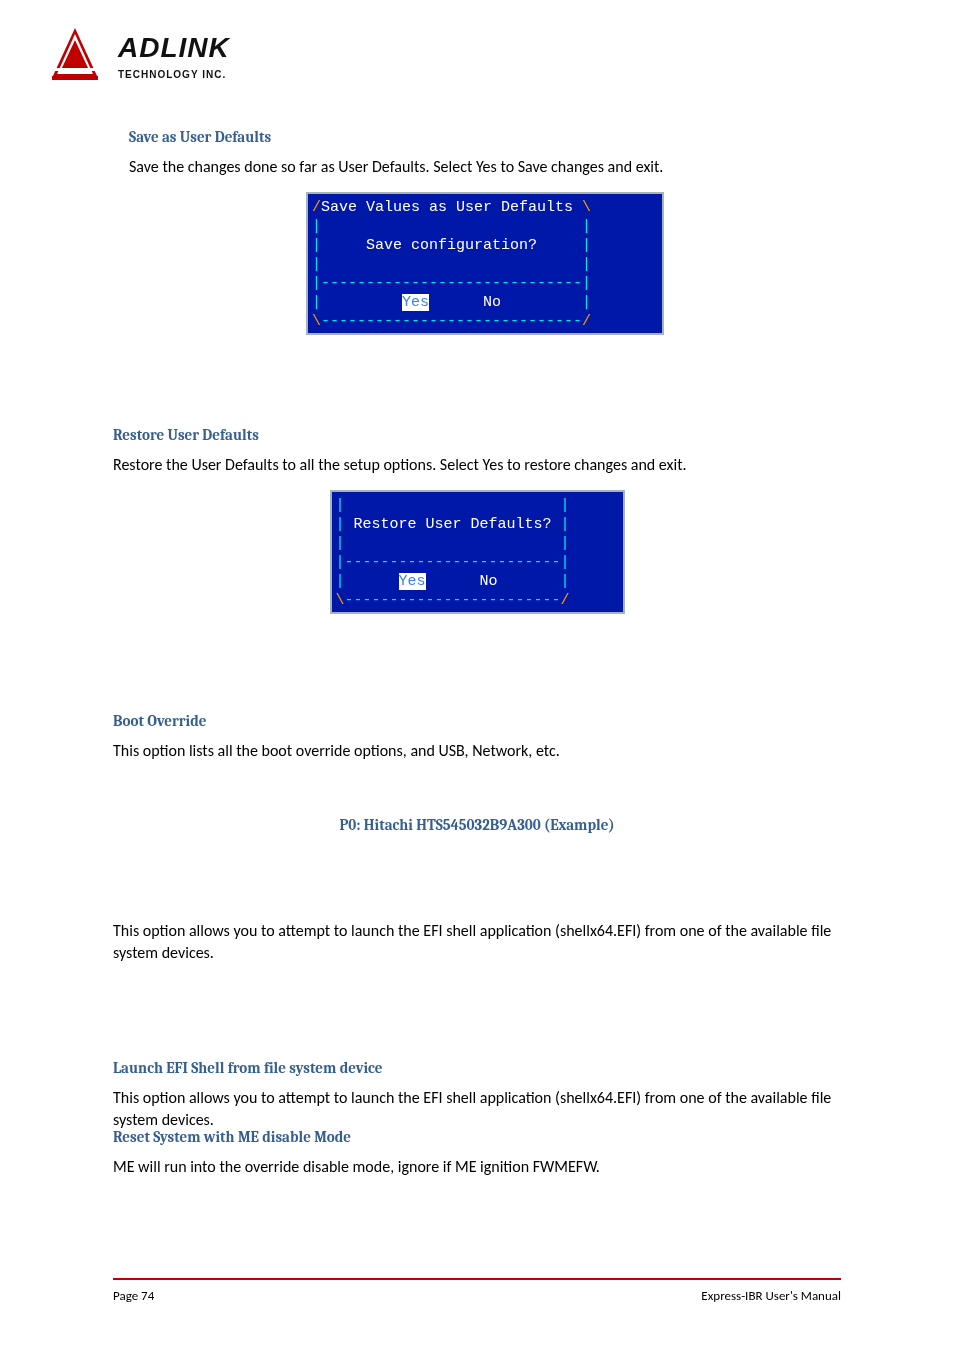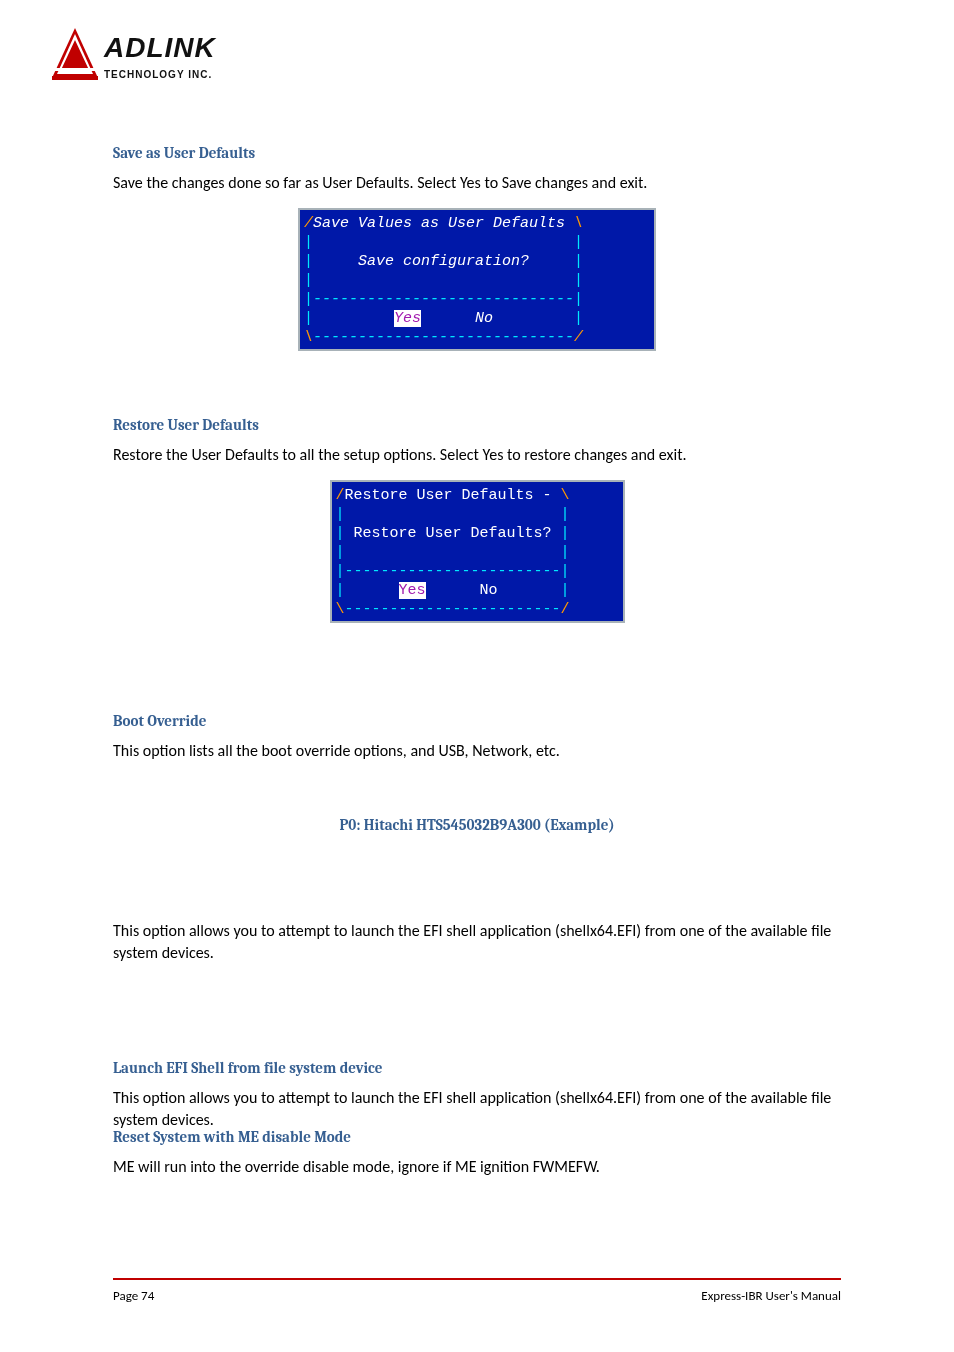--- a/index.html
+++ b/index.html
@@ -9,20 +9,21 @@
     background: #ffffff;
     font-family: Arial, Helvetica, sans-serif;
     position: relative;
   }
   .logo {
     position: absolute;
     top: 28px;
     left: 52px;
     display: flex;
     align-items: center;
+    gap: 14px;
   }
   .logo-triangle {
     display: inline-block;
   }
   .logo-text {
     display: flex;
     flex-direction: column;
     margin-left: 6px;
   }
   .logo-main {
@@ -55,22 +56,22 @@
     font-family: Cambria, Georgia, serif;
     margin-bottom: 10px;
   }
   .body-text {
     font-size: 16px;
     color: #000;
     line-height: 1.35;
     font-family: Calibri, Arial, sans-serif;
   }
 
-  #sec1 { top: 144px; }
-  #sec2 { top: 416px; }
+  #sec1 { top: 128px; margin-left: 16px; }
+  #sec2 { top: 426px; }
   #sec3 { top: 712px; }
   #sec4 { top: 816px; text-align: center; }
   #sec5 { top: 920px; }
   #sec6 { top: 1024px; margin-top: 35px; }
   #sec7 { top: 1128px; }
 
   .dialog-wrap {
     display: flex;
     justify-content: center;
     margin-top: 14px;
@@ -88,21 +89,21 @@
     white-space: pre;
     font-size: 15px;
     line-height: 19px;
     padding: 0 4px;
   }
   .bd-orange { color: #ff9a00; }
   .bd-cyan { color: #00e8ff; }
   .bd-white { color: #ffffff; }
   .yes-sel {
     background: #ffffff;
-    color: #a21caf;
+    color: #3b82f6;
   }
 
   .footer-line {
     position: absolute;
     left: 113px;
     right: 113px;
     top: 1278px;
     height: 2px;
     background: #c00000;
   }
@@ -132,38 +133,37 @@
   <span class="logo-text">
     <span class="logo-main">ADLINK</span>
     <span class="logo-sub">TECHNOLOGY INC.</span>
   </span>
 </div>
 
 <div class="section" id="sec1">
   <div class="heading">Save as User Defaults</div>
   <div class="body-text">Save the changes done so far as User Defaults. Select Yes to Save changes and exit.</div>
   <div class="dialog-wrap">
-    <div class="bios-dialog" id="dlg1" style="width:358px;font-style:italic;">
+    <div class="bios-dialog" id="dlg1" style="width:358px;">
         <div class="bd-line"><span class="bd-orange">/</span><span class="bd-white">Save Values as User Defaults </span><span class="bd-orange">\</span></div>
         <div class="bd-line"><span class="bd-cyan">|</span>                             <span class="bd-cyan">|</span></div>
         <div class="bd-line"><span class="bd-cyan">|</span><span class="bd-white">     Save configuration?     </span><span class="bd-cyan">|</span></div>
         <div class="bd-line"><span class="bd-cyan">|</span>                             <span class="bd-cyan">|</span></div>
         <div class="bd-line"><span class="bd-cyan">|-----------------------------|</span></div>
         <div class="bd-line"><span class="bd-cyan">|</span>         <span class="yes-sel">Yes</span>      <span class="bd-white">No</span>         <span class="bd-cyan">|</span></div>
         <div class="bd-line"><span class="bd-orange">\</span><span class="bd-cyan">-----------------------------</span><span class="bd-orange">/</span></div>
       </div>
   </div>
 </div>
 
 <div class="section" id="sec2">
   <div class="heading">Restore User Defaults</div>
   <div class="body-text">Restore the User Defaults to all the setup options. Select Yes to restore changes and exit.</div>
   <div class="dialog-wrap">
     <div class="bios-dialog" id="dlg2" style="width:295px;">
-        <div class="bd-line"><span class="bd-orange">/</span><span class="bd-white">Restore User Defaults - </span><span class="bd-orange">\</span></div>
         <div class="bd-line"><span class="bd-cyan">|</span>                        <span class="bd-cyan">|</span></div>
         <div class="bd-line"><span class="bd-cyan">|</span><span class="bd-white"> Restore User Defaults? </span><span class="bd-cyan">|</span></div>
         <div class="bd-line"><span class="bd-cyan">|</span>                        <span class="bd-cyan">|</span></div>
         <div class="bd-line"><span class="bd-cyan">|------------------------|</span></div>
         <div class="bd-line"><span class="bd-cyan">|</span>      <span class="yes-sel">Yes</span>      <span class="bd-white">No</span>       <span class="bd-cyan">|</span></div>
         <div class="bd-line"><span class="bd-orange">\</span><span class="bd-cyan">------------------------</span><span class="bd-orange">/</span></div>
       </div>
   </div>
 </div>
 

